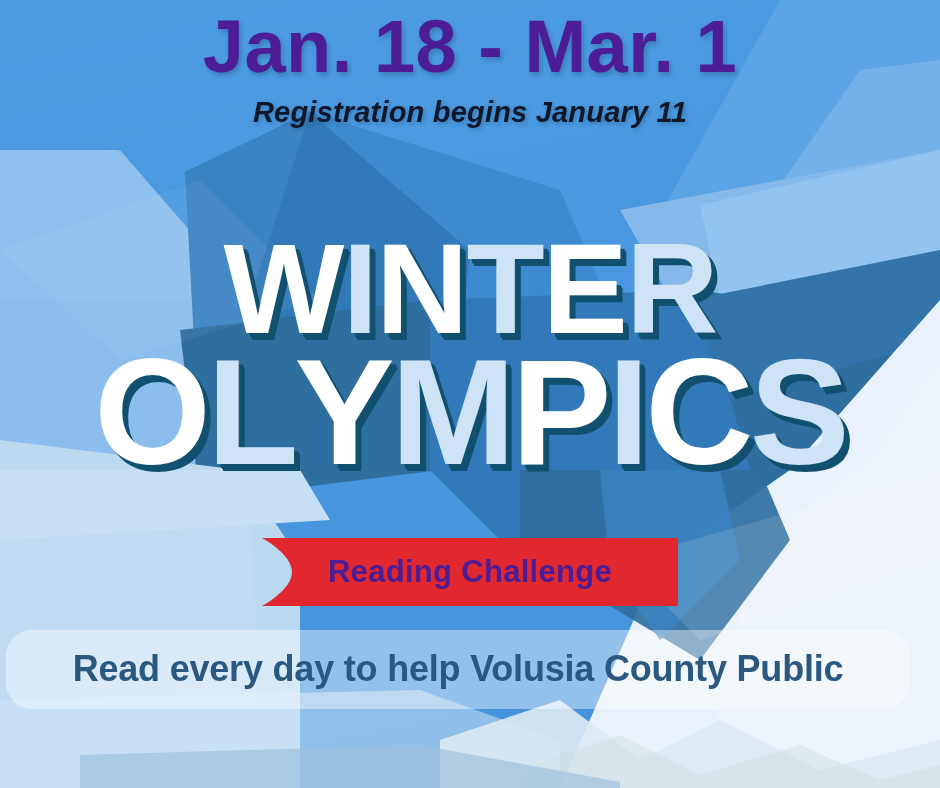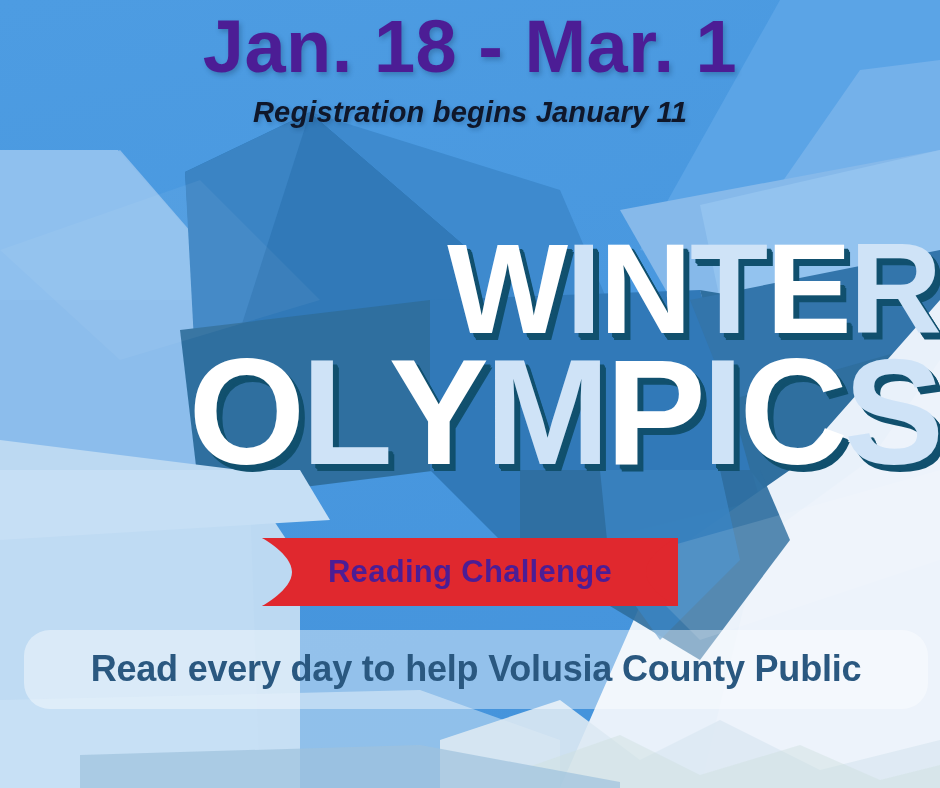--- a/index.html
+++ b/index.html
@@ -56,21 +56,21 @@
     text-shadow: 2px 2px 4px rgba(20,60,100,0.32);
     white-space: nowrap;
   }
 
   
   .title-block {
     position: absolute;
     top: 226px;
     left: 0;
     width: 940px;
-    text-align: right;
+    text-align: center;
     z-index: 5;
   }
   .title-line {
     line-height: 0.98;
     white-space: nowrap;
     font-weight: bold;
   }
   .title-winter { font-size: 128px; letter-spacing: -2px; }
   .title-olympics {
     font-size: 150px;
@@ -114,21 +114,21 @@
     font-size: 31px;
     font-weight: bold;
     color: #4c1d95;
     letter-spacing: 0.3px;
     white-space: nowrap;
   }
 
   
   .bottom-panel {
     position: absolute;
-    left: 24px;
+    left: 6px;
     top: 630px;
     width: 904px;
     padding: 16px 10px 18px;
     box-sizing: border-box;
     background: rgba(255,255,255,0.42);
     border-radius: 26px;
     z-index: 6;
     text-align: center;
   }
   .bottom-line {

